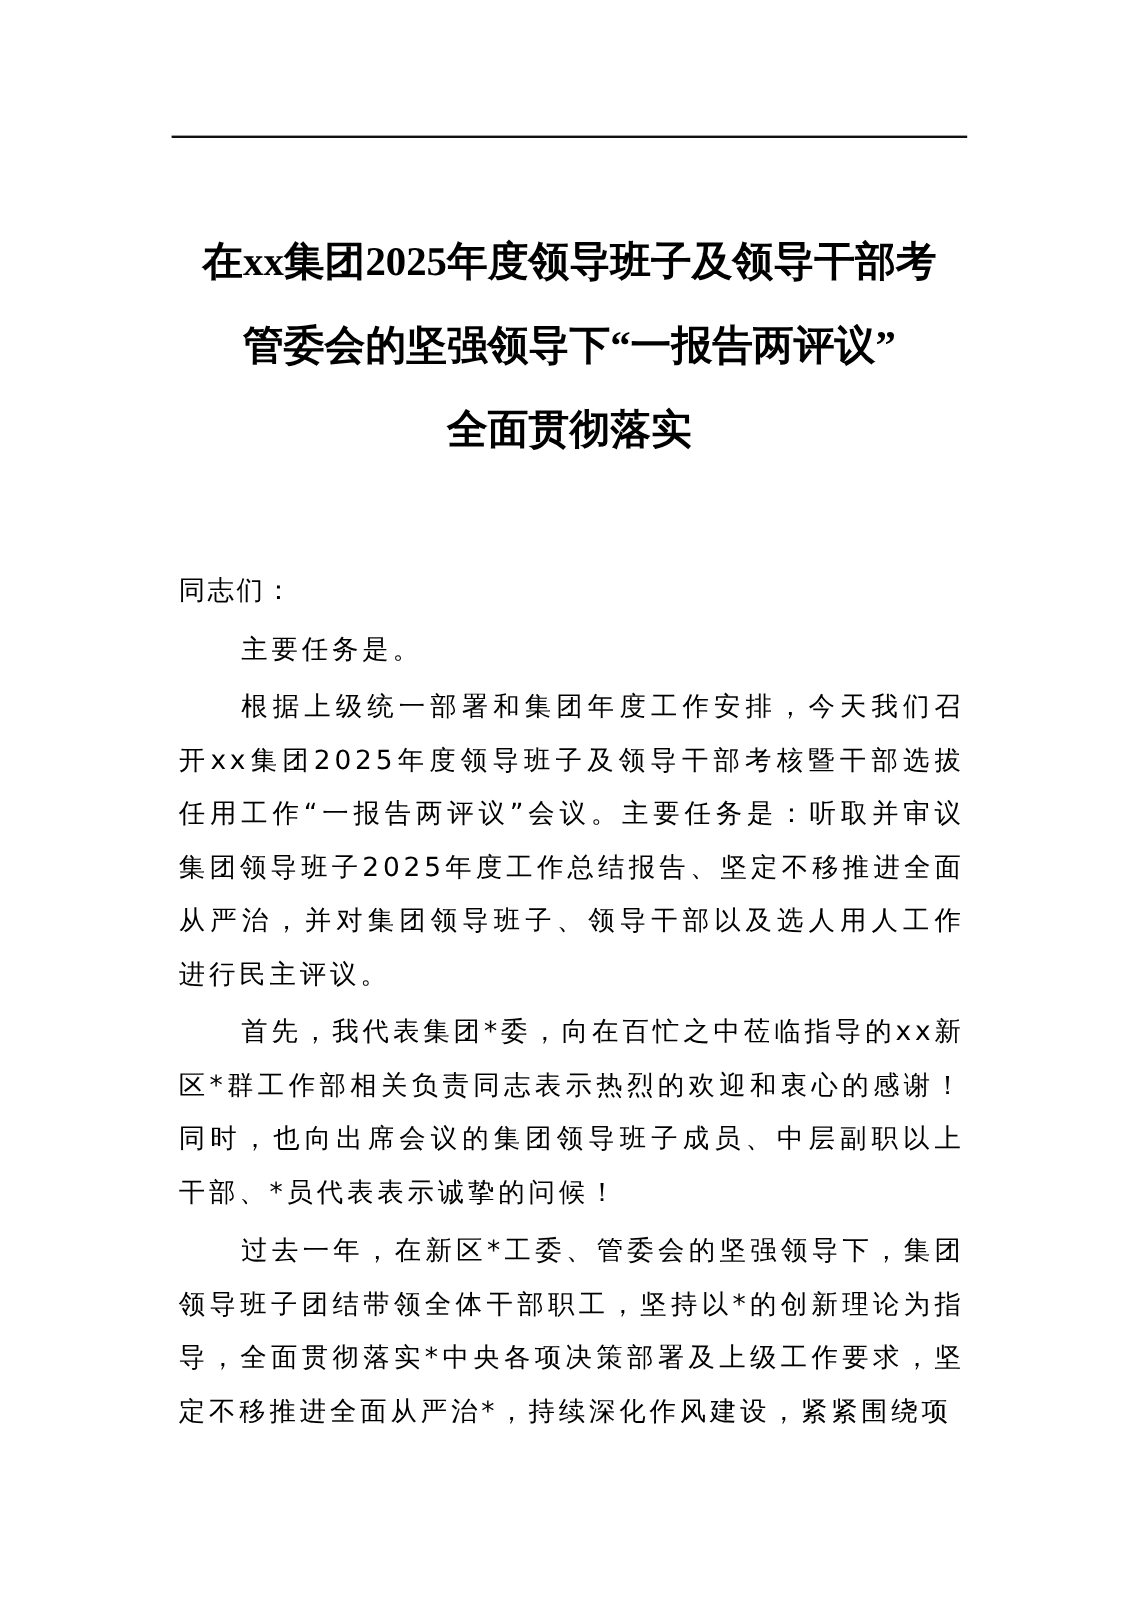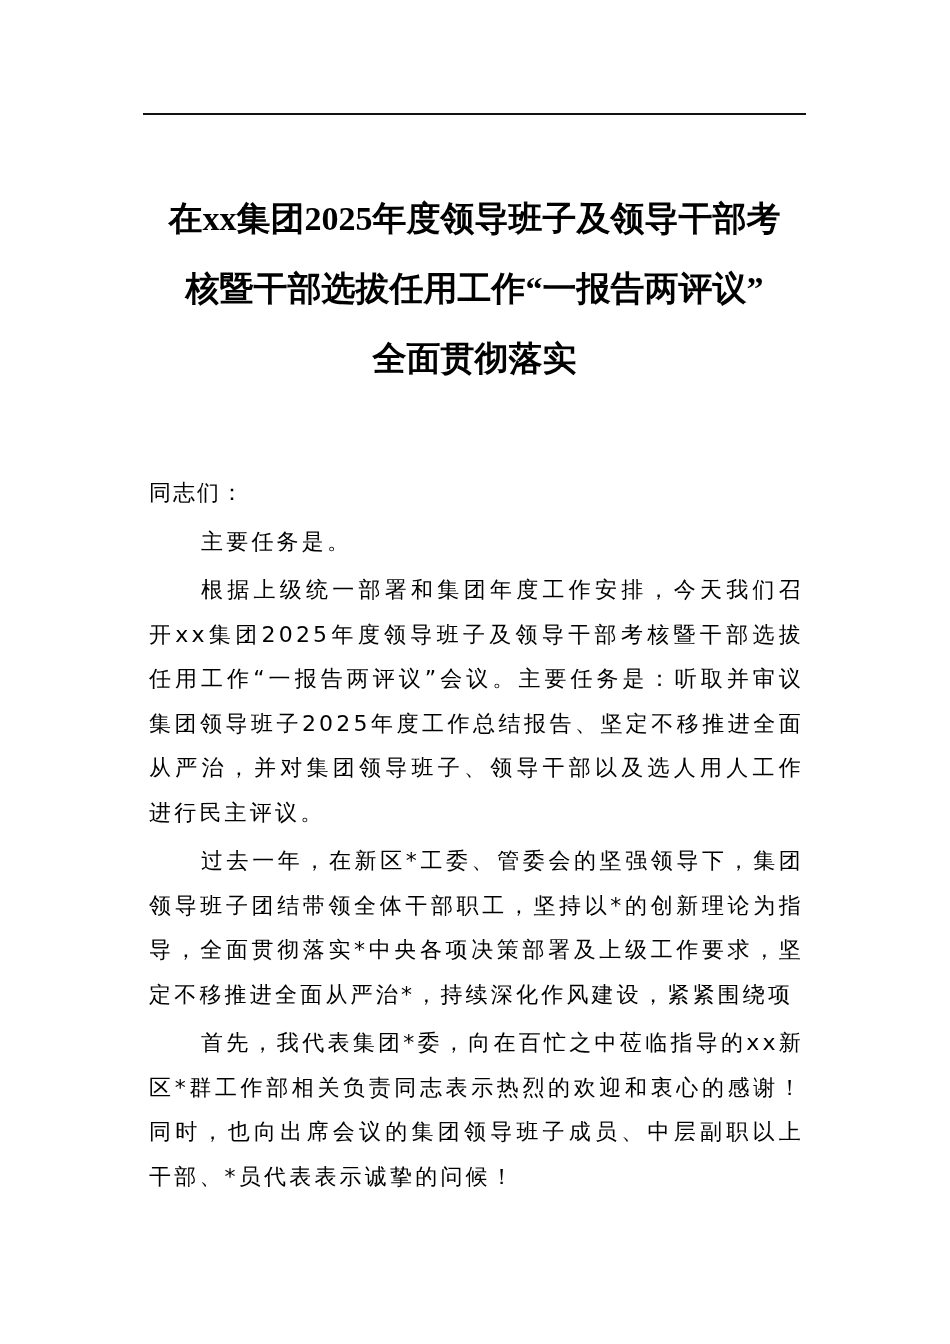--- a/index.html
+++ b/index.html
@@ -72,25 +72,25 @@
   </style>
 </head>
 <body>
 
 <div class="page">
 
   <div class="header-rule"></div>
 
   <h1 class="title">
     <span class="title-line">在xx集团2025年度领导班子及领导干部考</span>
-    <span class="title-line">核暨干部选拔任用工作“一报告两评议”</span>
+    <span class="title-line">管委会的坚强领导下“一报告两评议”</span>
     <span class="title-line">全面贯彻落实</span>
   </h1>
 
   <div class="body-text">
     <p class="salutation">同志们：</p>
     <p class="indent">主要任务是。</p>
     <p class="indent">根据上级统一部署和集团年度工作安排，今天我们召开xx集团2025年度领导班子及领导干部考核暨干部选拔任用工作“一报告两评议”会议。主要任务是：听取并审议集团领导班子2025年度工作总结报告、坚定不移推进全面从严治，并对集团领导班子、领导干部以及选人用人工作进行民主评议。</p>
+    <p class="indent">首先，我代表集团*委，向在百忙之中莅临指导的xx新区*群工作部相关负责同志表示热烈的欢迎和衷心的感谢！同时，也向出席会议的集团领导班子成员、中层副职以上干部、*员代表表示诚挚的问候！</p>
     <p class="indent">过去一年，在新区*工委、管委会的坚强领导下，集团领导班子团结带领全体干部职工，坚持以*的创新理论为指导，全面贯彻落实*中央各项决策部署及上级工作要求，坚定不移推进全面从严治*，持续深化作风建设，紧紧围绕项</p>
-    <p class="indent">首先，我代表集团*委，向在百忙之中莅临指导的xx新区*群工作部相关负责同志表示热烈的欢迎和衷心的感谢！同时，也向出席会议的集团领导班子成员、中层副职以上干部、*员代表表示诚挚的问候！</p>
   </div>
 
 </div>
 
 </body></html>

